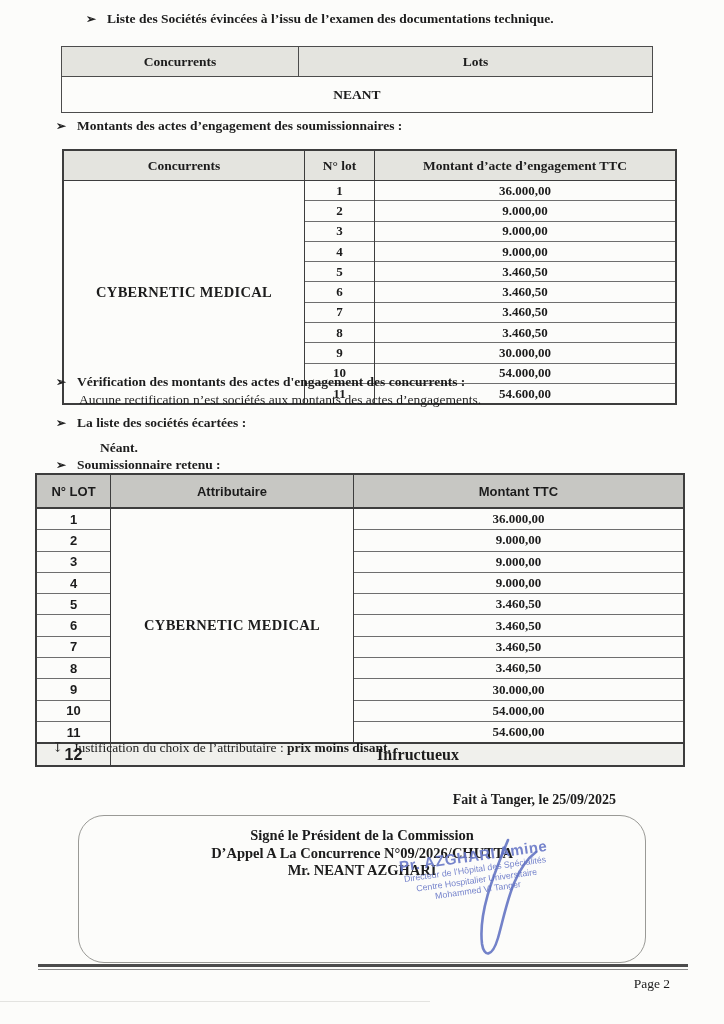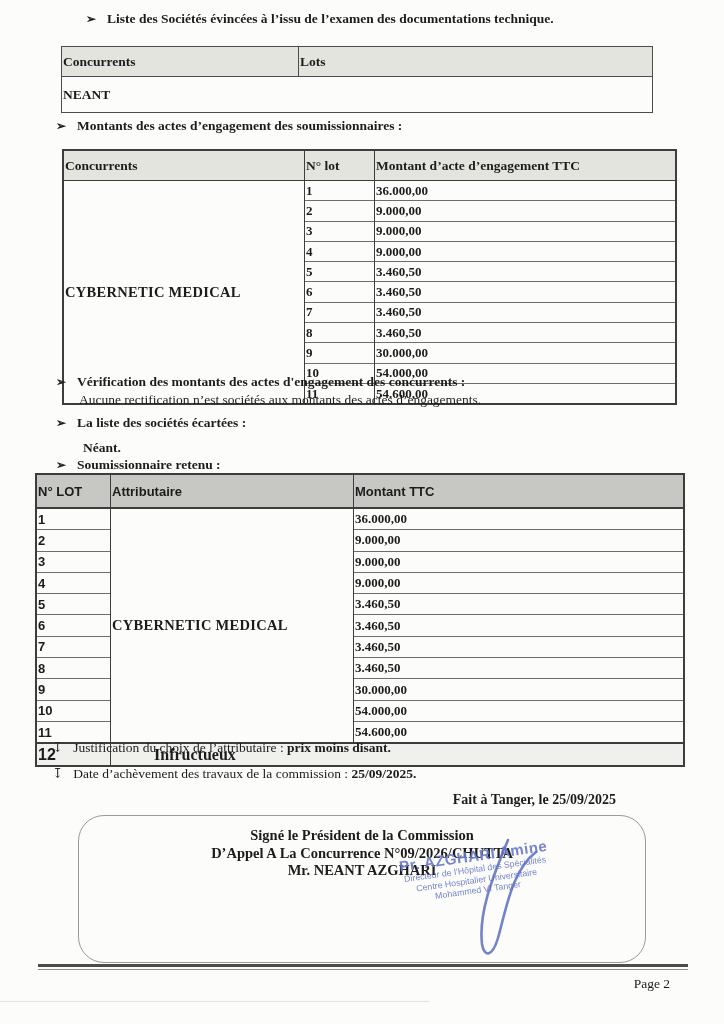--- a/index.html
+++ b/index.html
@@ -10,21 +10,21 @@
     color:#1c1c1c;
   }
   .abs{position:absolute;}
   
   .bullet{display:flex;align-items:flex-start;font-weight:700;font-size:13.5px;line-height:16px;}
   .bullet .glyph{margin-right:11px;font-size:12px;line-height:16px;color:#222;}
   .note{font-size:13.5px;line-height:16px;font-weight:400;}
   .note-bold{font-weight:700;}
   
   table{border-collapse:collapse;table-layout:fixed;}
-  td{text-align:left;vertical-align:middle;overflow:hidden;}
+  td{text-align:center;vertical-align:middle;overflow:hidden;}
   
   .t1{width:592px;border:1.5px solid #4c4c4c;}
   .t1 .head td{background:#e4e4df;font-weight:700;font-size:13.5px;height:27px;border-bottom:1.2px solid #4c4c4c;}
   .t1 .head td:first-child{border-right:1.2px solid #4c4c4c;}
   .t1 .body td{height:33px;font-weight:700;font-size:13.5px;margin-top:32px;}
   
   .t2{width:615px;border:2px solid #3d3d3d;}
   .t2 td{font-size:13px;font-weight:700;}
   .t2 .head td{background:#e4e4df;height:27px;border-bottom:1.6px solid #3d3d3d;font-size:13.5px;}
   .t2 .c-lot{border-left:1.6px solid #3d3d3d;border-right:1.6px solid #3d3d3d;}
@@ -144,21 +144,21 @@
   <div class="abs bullet" style="left:56px;top:374px;width:640px;">
     <span class="glyph">➢</span>
     <span>Vérification des montants des actes d'engagement des concurrents :</span>
   </div>
   <div class="abs note" style="left:79px;top:392px;width:620px;">Aucune rectification n’est sociétés aux montants des actes d’engagements.</div>
 
   <div class="abs bullet" style="left:56px;top:415px;width:620px;">
     <span class="glyph">➢</span>
     <span>La liste des sociétés écartées :</span>
   </div>
-  <div class="abs note note-bold" style="left:83px;top:440px;width:620px;">Néant.</div>
+  <div class="abs note note-bold" style="left:100px;top:440px;width:620px;">Néant.</div>
 
   <div class="abs bullet" style="left:56px;top:457px;width:620px;">
     <span class="glyph">➢</span>
     <span>Soumissionnaire retenu :</span>
   </div>
 
   <table class="t3 abs" style="left:35px;top:473px;">
     <tbody>
         <tr class="head">
       <td style="width:71px;">N° LOT</td>
@@ -213,23 +213,20 @@
     <tr class="r12">
       <td style="font-family:'Liberation Sans','DejaVu Sans',sans-serif;">12</td>
       <td colspan="2" style="border-left:1.6px solid #3d3d3d;padding-left:43px;">Infructueux</td>
     </tr>
   </tbody>
     </table>
 
   <div class="abs note" style="left:52px;top:740px;width:640px;">
     <span style="margin-right:10px;color:#2a2a2a;">↧</span><span>Justification du choix de l’attributaire : </span><span class="note-bold">prix moins disant.</span>
   </div>
-  <div class="abs note" style="left:52px;top:766px;width:640px;">
-    <span style="margin-right:10px;color:#2a2a2a;">↧</span><span>Date d’achèvement des travaux de la commission : </span><span class="note-bold">25/09/2025.</span>
-  </div>
 
   <div class="abs fait" style="top:792px;">Fait à Tanger, le 25/09/2025</div>
 
   <div class="abs sigbox">
     <div class="sig-text">
       <div class="sigline">Signé le Président de la Commission</div>
       <div class="sigline">D’Appel A La Concurrence N°09/2026/CHUTTA</div>
       <div class="sigline">Mr. NEANT AZGHARI</div>
     </div>
   </div>

